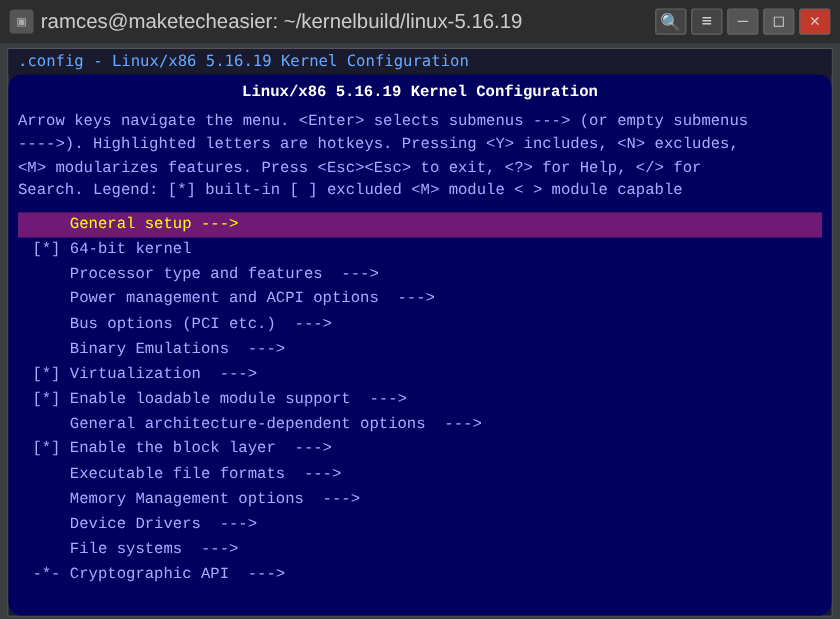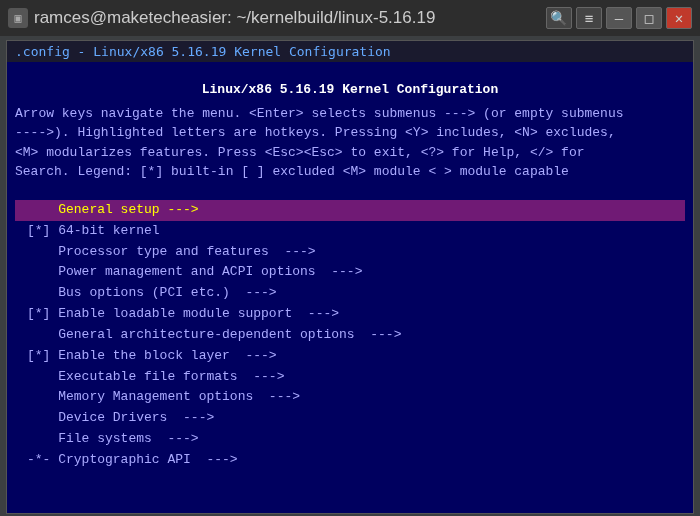--- a/index.html
+++ b/index.html
@@ -77,38 +77,39 @@
       color: #6af;
       font-size: 13px;
       padding: 3px 8px;
       font-family: monospace;
     }
 
     
     .kconfig {
       background: #00005f;
       flex: 1;
-      padding: 19px 8px;
+      padding: 6px 8px;
       color: #aaaaff;
       font-size: 13px;
       font-family: 'Courier New', monospace;
       line-height: 1.45;
       overflow: hidden;
+      border-radius: 11px;
     }
 
     .kconfig-title {
       text-align: center;
       color: #ffffff;
       font-weight: bold;
       margin-bottom: 4px;
     }
 
     .kconfig-info {
       color: #aaaaff;
-      margin-bottom: 16px;
+      margin-bottom: 6px;
       line-height: 1.5;
     }
 
     .menu-area {
       background: #00005f;
       padding: 2px 0;
     }
 
     .menu-item {
       padding: 1px 12px;
@@ -149,20 +150,22 @@
       <span>----&gt;).  Highlighted letters are hotkeys.  Pressing &lt;Y&gt; includes, &lt;N&gt; excludes,</span><br>
       <span>&lt;M&gt; modularizes features.  Press &lt;Esc&gt;&lt;Esc&gt; to exit, &lt;?&gt; for Help, &lt;/&gt; for</span><br>
       <span>Search.  Legend: [*] built-in  [ ] excluded  &lt;M&gt; module  &lt; &gt; module capable</span>
     </div>
     <div class="menu-area" id="menu-area">
         <div class="menu-item highlighted">    General setup ---&gt;</div>
         <div class="menu-item">[*] 64-bit kernel</div>
         <div class="menu-item">    Processor type and features  ---&gt;</div>
         <div class="menu-item">    Power management and ACPI options  ---&gt;</div>
         <div class="menu-item">    Bus options (PCI etc.)  ---&gt;</div>
+        <div class="menu-item">    Binary Emulations  ---&gt;</div>
+        <div class="menu-item">[*] Virtualization  ---&gt;</div>
         <div class="menu-item">[*] Enable loadable module support  ---&gt;</div>
         <div class="menu-item">    General architecture-dependent options  ---&gt;</div>
         <div class="menu-item">[*] Enable the block layer  ---&gt;</div>
         <div class="menu-item">    Executable file formats  ---&gt;</div>
         <div class="menu-item">    Memory Management options  ---&gt;</div>
         <div class="menu-item">    Device Drivers  ---&gt;</div>
         <div class="menu-item">    File systems  ---&gt;</div>
         <div class="menu-item">-*- Cryptographic API  ---&gt;</div>
       </div>
 

